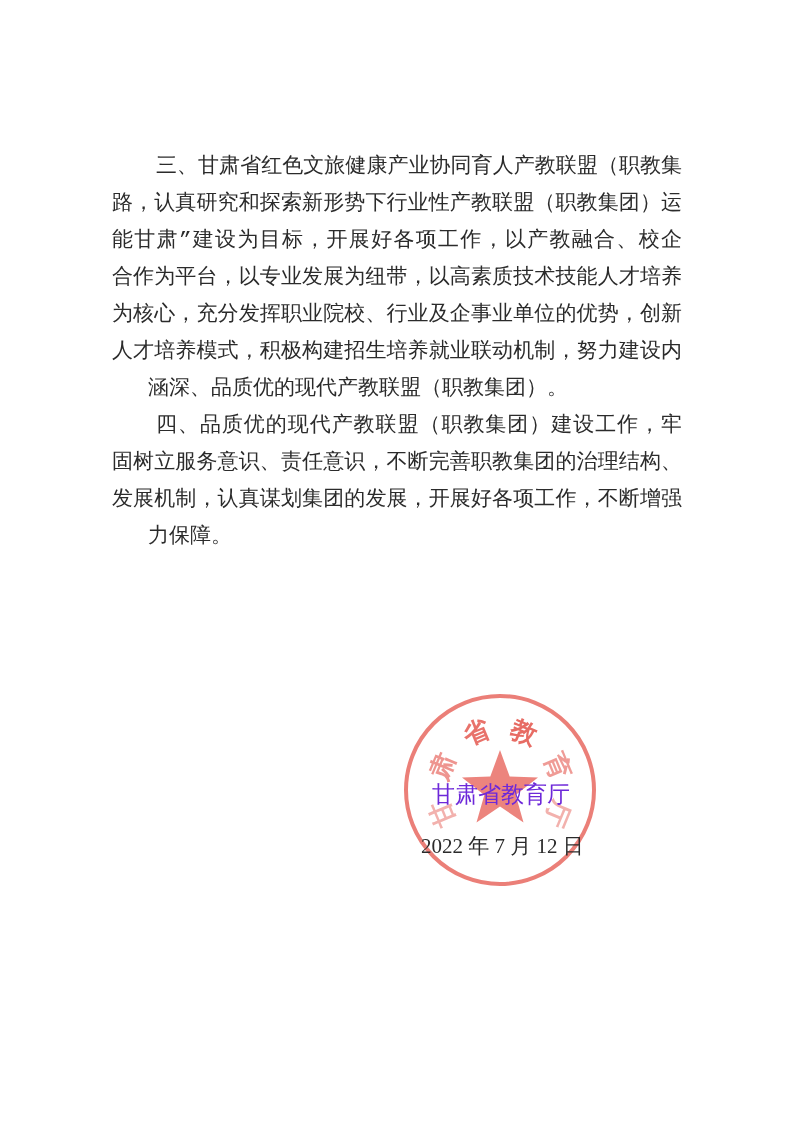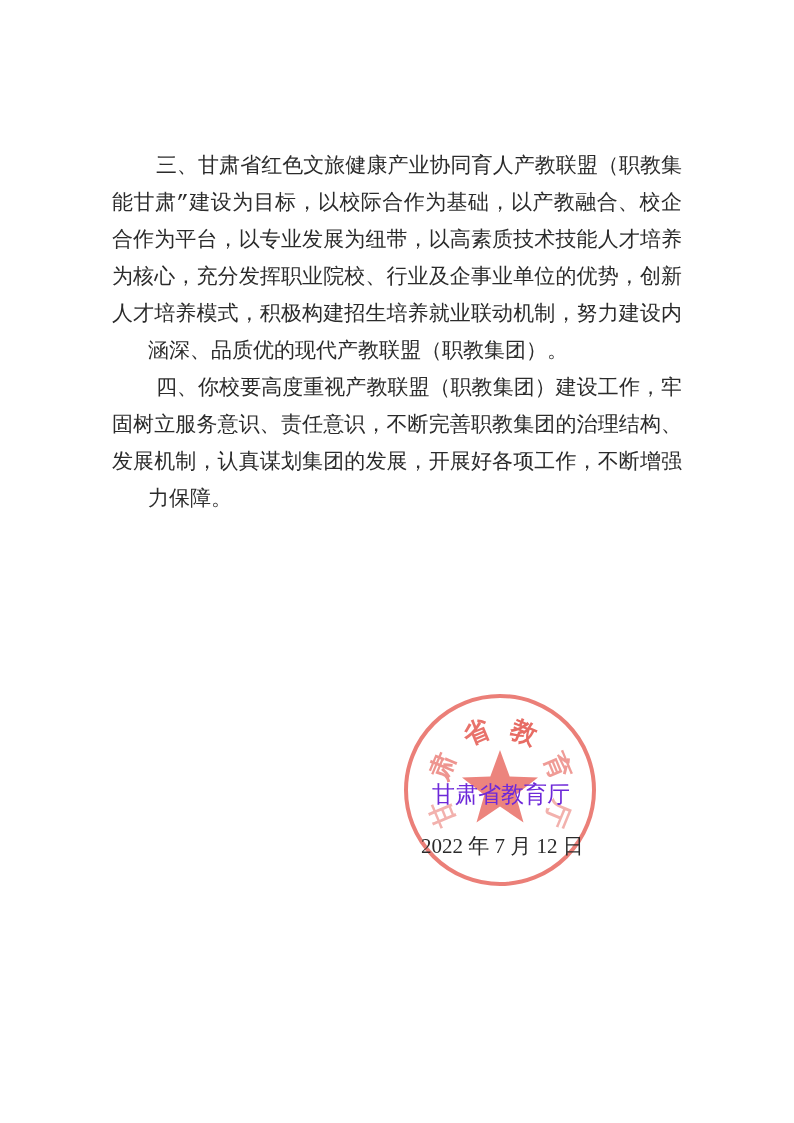--- a/index.html
+++ b/index.html
@@ -93,26 +93,27 @@
       <text class="ch1" transform="translate(42.7,76.3) rotate(-67.5)" fill="#e4544b">肃</text>
       <text class="ch2" transform="translate(76.3,42.7) rotate(-22.5)" fill="#e4544b">省</text>
       <text class="ch3" transform="translate(123.7,42.7) rotate(22.5)" fill="#e4544b">教</text>
       <text class="ch4" transform="translate(157.3,76.3) rotate(67.5)" fill="#e4544b">育</text>
       <text class="ch5" transform="translate(157.3,123.7) rotate(112.5)" fill="#e4544b">厅</text>
     </svg>
   </div>
 
   <div class="body-text">
     <div class="line first-line">三、甘肃省红色文旅健康产业协同育人产教联盟（职教集</div>
-    <div class="line">能甘肃”建设为目标，以校际合作为基础，以产教融合、校企</div>
+    <div class="line">路，认真研究和探索新形势下行业性产教联盟（职教集团）运</div>
+    <div class="line">能甘肃”建设为目标，开展好各项工作，以产教融合、校企</div>
     <div class="line">合作为平台，以专业发展为纽带，以高素质技术技能人才培养</div>
     <div class="line">为核心，充分发挥职业院校、行业及企事业单位的优势，创新</div>
     <div class="line">人才培养模式，积极构建招生培养就业联动机制，努力建设内</div>
     <div class="line last-line">涵深、品质优的现代产教联盟（职教集团）。</div>
-    <div class="line first-line">四、你校要高度重视产教联盟（职教集团）建设工作，牢</div>
+    <div class="line first-line">四、品质优的现代产教联盟（职教集团）建设工作，牢</div>
     <div class="line">固树立服务意识、责任意识，不断完善职教集团的治理结构、</div>
     <div class="line">发展机制，认真谋划集团的发展，开展好各项工作，不断增强</div>
     <div class="line last-line">力保障。</div>
   </div>
 
   <div class="signature">甘肃省教育厅</div>
   <div class="doc-date">2022 年 7 月 12 日</div>
 
 </div>
 

